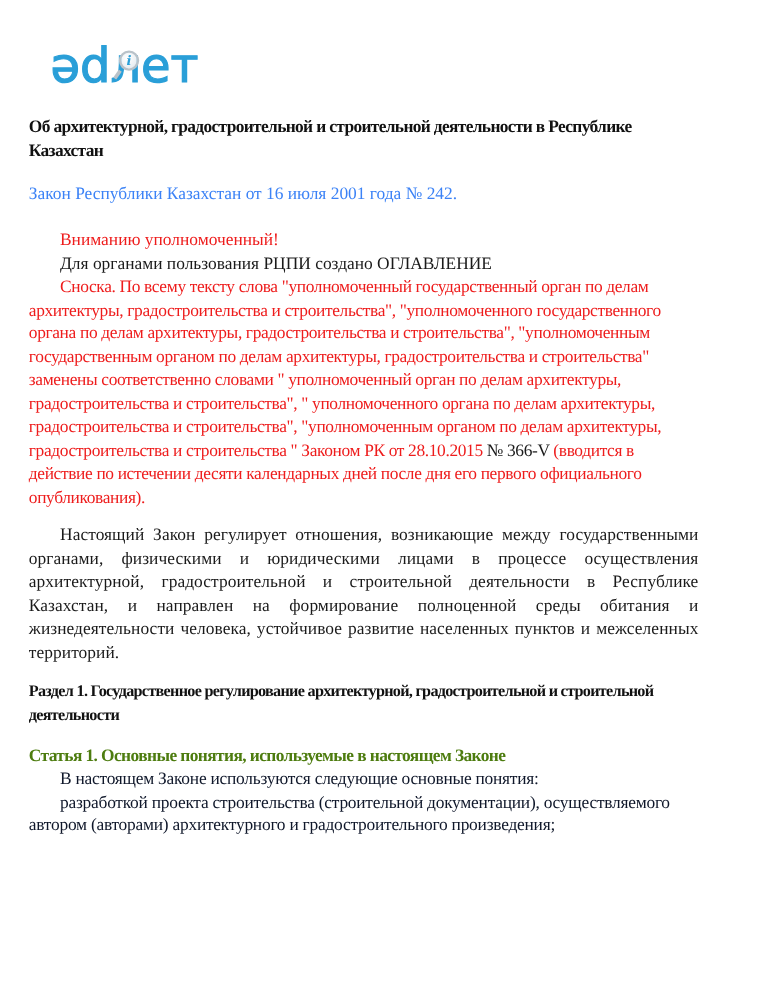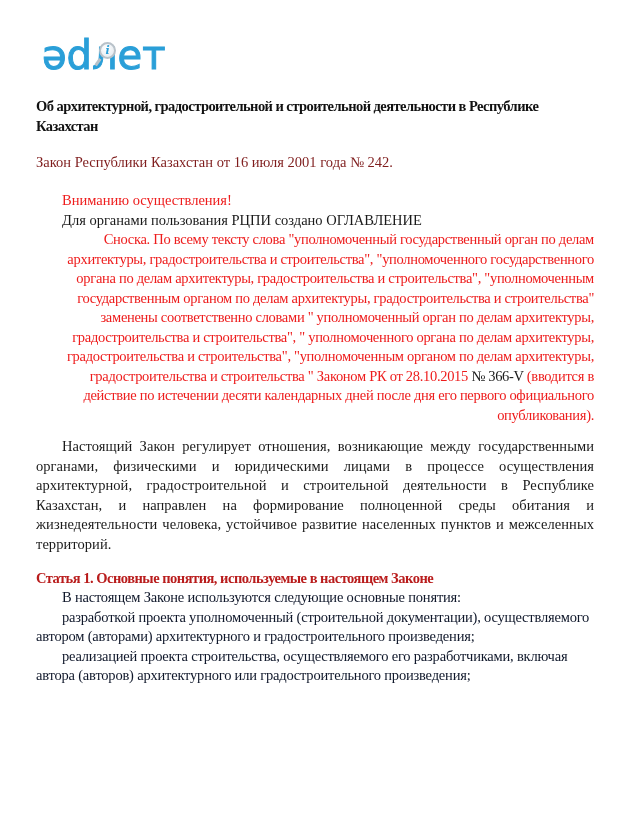--- a/index.html
+++ b/index.html
@@ -64,37 +64,37 @@
       top: 20px;
       width: 3px;
       height: 8px;
       background: #b9c2c9;
       transform: rotate(35deg);
       transform-origin: top left;
     }
 
     .doc {
       position: absolute;
-      left: 36px;
+      left: 24px;
       top: 96px;
       width: 558px;
     }
     .title {
       font-weight: bold;
       font-size: 14.5px;
       line-height: 20px;
       letter-spacing: -0.55px;
       margin: 0;
       color: #111;
     }
     .subtitle {
       font-size: 14.5px;
       line-height: 20px;
       margin: 16px 0 0 0;
-      color: #7f1d1d;
+      color: #3b82f6;
     }
     .p {
       font-size: 14.5px;
       line-height: 19.5px;
       margin: 0;
       text-indent: 26px;
       color: #1a1a1a;
     }
     .red {
       color: #ee1c1c;
@@ -102,21 +102,20 @@
     .first-block {
       margin-top: 19px;
     }
     .justified {
       text-align: justify;
       letter-spacing: 0.05px;
       margin-top: 12px;
     }
     .note {
       letter-spacing: -0.3px;
-      text-align: right;
     }
     a.link {
       color: #1a1a1a;
       text-decoration: none;
     }
     .section-heading {
       font-weight: bold;
       font-size: 13.5px;
       line-height: 20px;
       letter-spacing: -0.6px;
@@ -130,21 +129,21 @@
       letter-spacing: -0.6px;
       margin: 14px 0 0 0;
       color: #111;
     }
     .article-heading {
       font-weight: bold;
       font-size: 14.5px;
       line-height: 20px;
       letter-spacing: -0.5px;
       margin: 14px 0 0 0;
-      color: #b91c1c;
+      color: #4d7c0f;
     }
     .art-p {
       font-size: 14.5px;
       line-height: 19.5px;
       margin: 0;
       text-indent: 26px;
       letter-spacing: -0.2px;
       color: #0f172a;
     }
   </style>
@@ -157,25 +156,25 @@
     <span class="logo-lens-i">i</span>
   </div>
   <div class="logo-lens-handle"></div>
 </div>
 
 <div class="doc">
   <h1 class="title">Об архитектурной, градостроительной и строительной деятельности в Республике Казахстан</h1>
   <p class="subtitle">Закон Республики Казахстан от 16 июля 2001 года № 242.</p>
 
   <div class="first-block">
-    <p class="p red">Вниманию осуществления!</p>
+    <p class="p red">Вниманию уполномоченный!</p>
     <p class="p">Для органами пользования РЦПИ создано ОГЛАВЛЕНИЕ</p>
     <p class="p red note"><span>Сноска. По всему тексту слова "уполномоченный государственный орган по делам архитектуры, градостроительства и строительства", "уполномоченного государственного органа по делам архитектуры, градостроительства и строительства", "уполномоченным государственным органом по делам архитектуры, градостроительства и строительства" заменены соответственно словами " уполномоченный орган по делам архитектуры, градостроительства и строительства", " уполномоченного органа по делам архитектуры, градостроительства и строительства", "уполномоченным органом по делам архитектуры, градостроительства и строительства " Законом РК от 28.10.2015 </span><a class="link" href="#">№ 366-V</a><span> (вводится в действие по истечении десяти календарных дней после дня его первого официального опубликования).</span></p>
   </div>
 
   <p class="p justified">Настоящий Закон регулирует отношения, возникающие между государственными органами, физическими и юридическими лицами в процессе осуществления архитектурной, градостроительной и строительной деятельности в Республике Казахстан, и направлен на формирование полноценной среды обитания и жизнедеятельности человека, устойчивое развитие населенных пунктов и межселенных территорий.</p>
 
+  <h2 class="section-heading">Раздел 1. Государственное регулирование архитектурной, градостроительной и строительной деятельности</h2>
   <h4 class="article-heading">Статья 1. Основные понятия, используемые в настоящем Законе</h4>
 
   <p class="art-p">В настоящем Законе используются следующие основные понятия:</p>
-  <p class="art-p">разработкой проекта уполномоченный (строительной документации), осуществляемого автором (авторами) архитектурного и градостроительного произведения;</p>
-  <p class="art-p">реализацией проекта строительства, осуществляемого его разработчиками, включая автора (авторов) архитектурного или градостроительного произведения;</p>
+  <p class="art-p">разработкой проекта строительства (строительной документации), осуществляемого автором (авторами) архитектурного и градостроительного произведения;</p>
 </div>
 
 </body></html>

